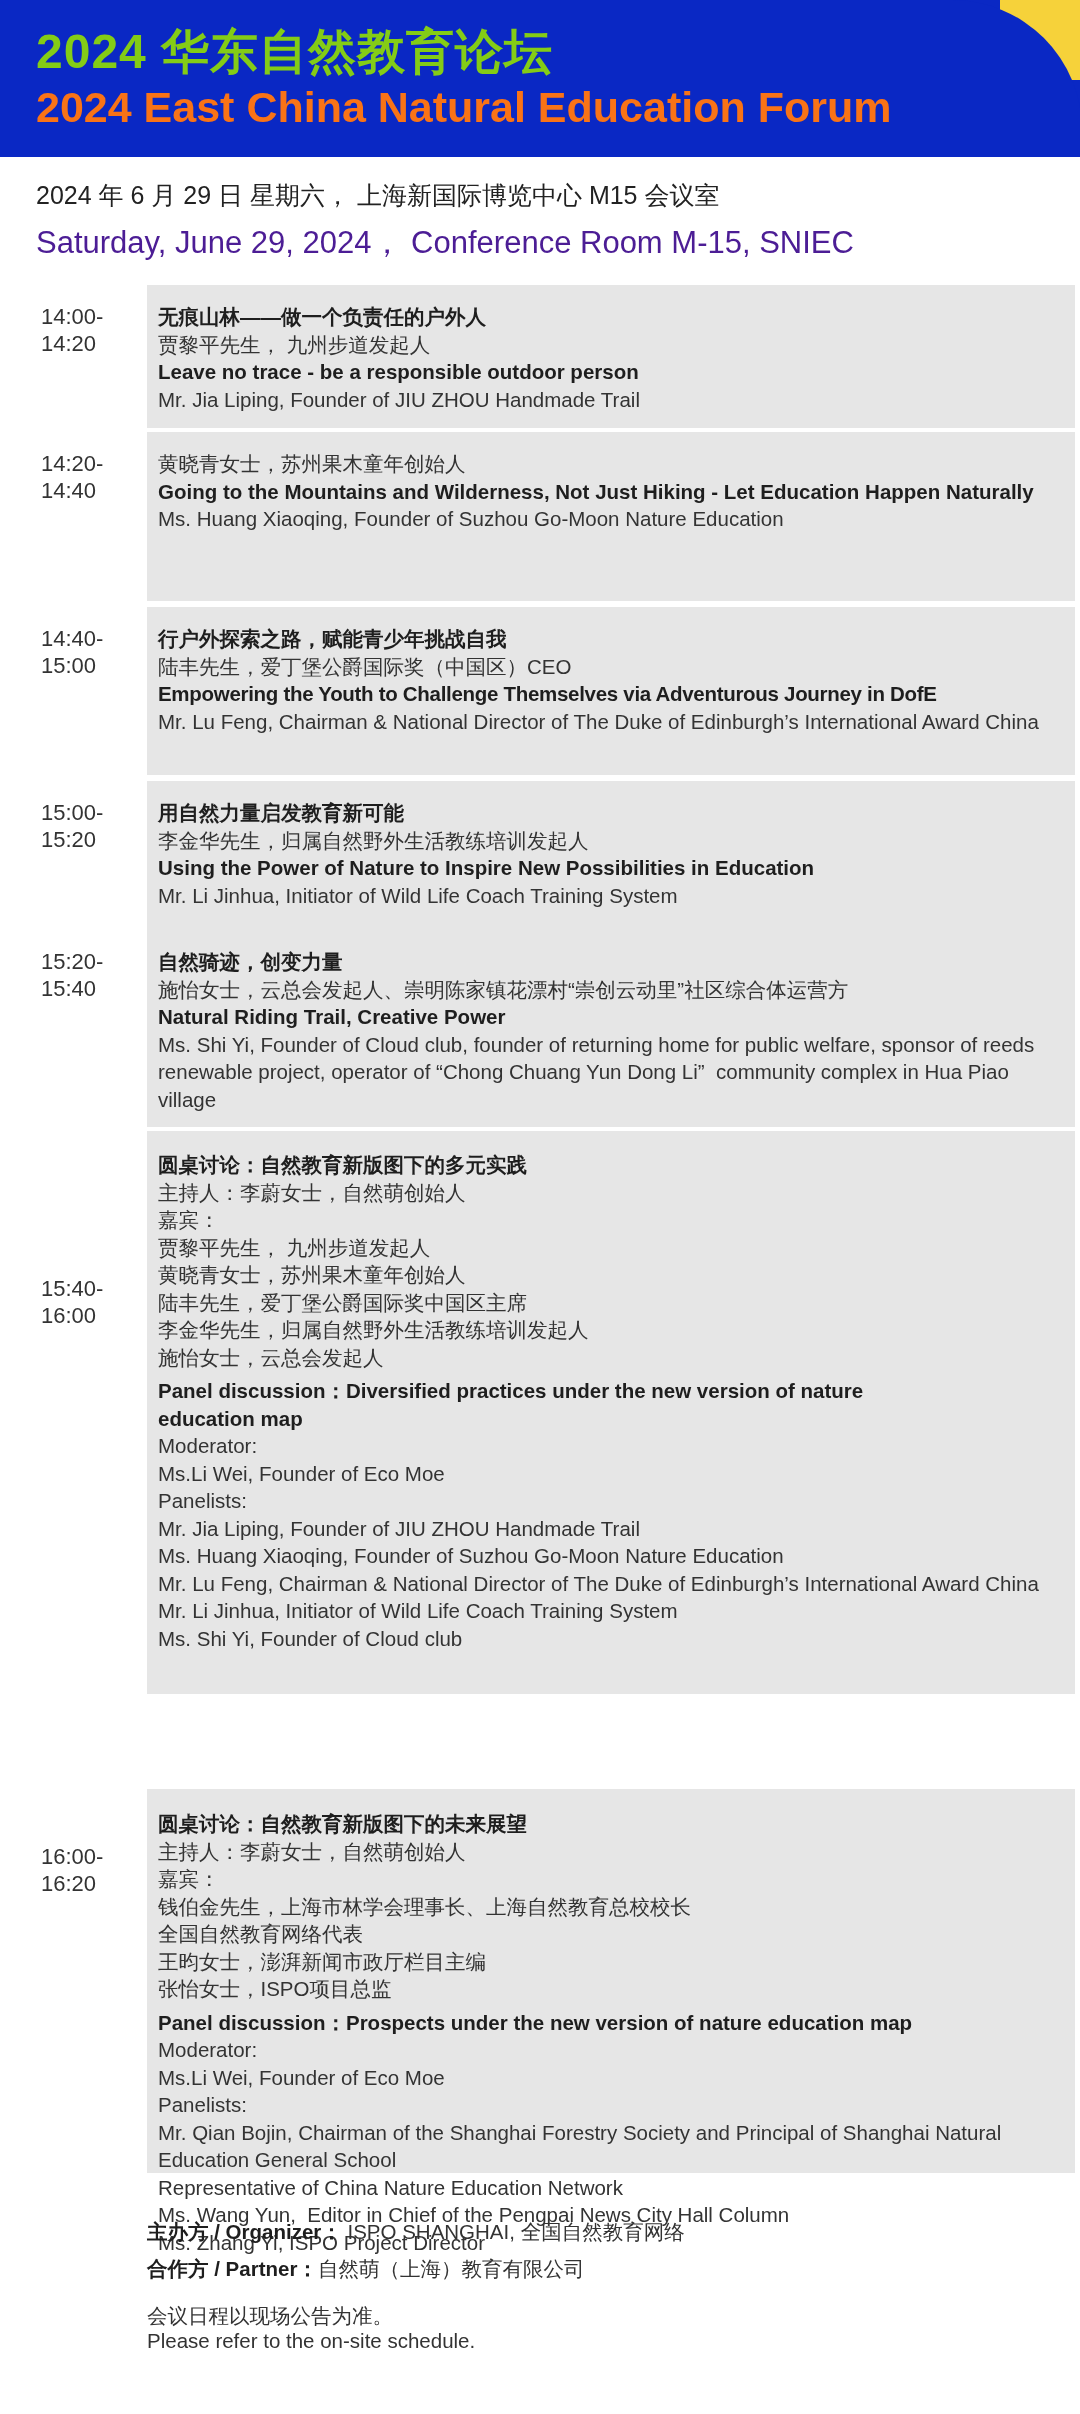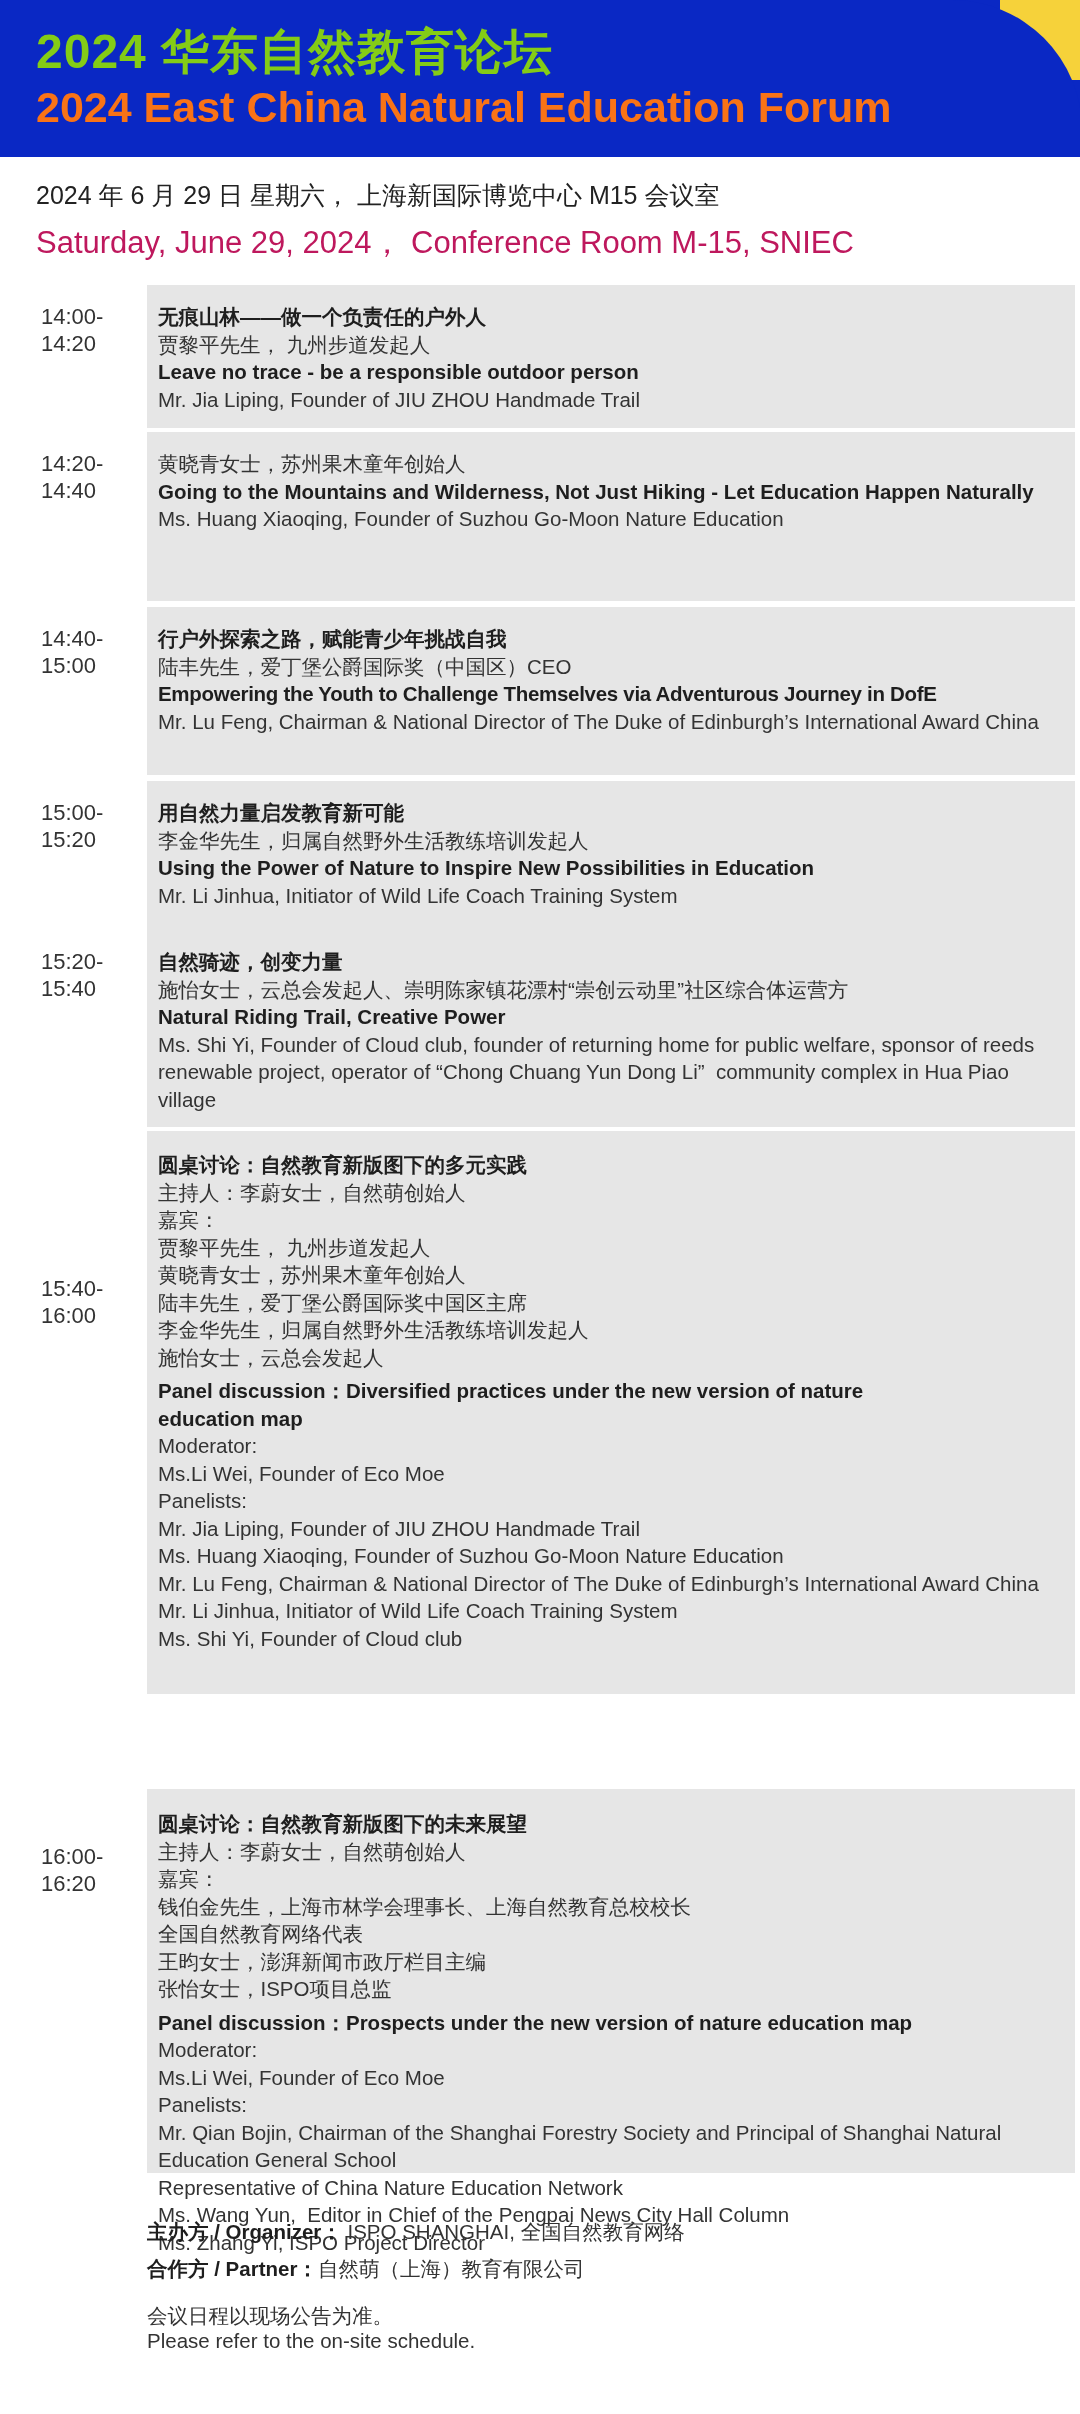--- a/index.html
+++ b/index.html
@@ -5,21 +5,21 @@
   html, body { margin:0; padding:0; }
   body { width:1080px; height:2414px; background:#ffffff; position:relative; overflow:hidden;
          font-family:"Liberation Sans","DejaVu Sans",sans-serif; color:#2b2b2b; }
   .header { position:absolute; left:0; top:0; width:1080px; height:157px; background:#0a28c4; overflow:hidden; }
   .corner-yellow { position:absolute; right:0; top:0; width:80px; height:80px; background:#f6d23a; }
   .corner-blue { position:absolute; right:-2px; top:0; width:160px; height:160px; background:#0a28c4;
                  border-top-right-radius:130px; }
   .title-cn { position:absolute; left:36px; top:20px; font-size:48px; font-weight:bold; color:#84cc16; letter-spacing:1px; }
   .title-en { position:absolute; left:36px; top:83px; font-size:43px; font-weight:bold; color:#f97316; }
   .meta-cn { position:absolute; left:36px; top:179px; font-size:25px; color:#222; }
-  .meta-en { position:absolute; left:36px; top:222px; font-size:31px; color:#be185d; }
+  .meta-en { position:absolute; left:36px; top:222px; font-size:31px; color:#4c1d95; }
   .block { position:absolute; left:147px; width:928px; background:#e6e6e6; }
   .time { position:absolute; left:41px; font-size:22px; line-height:27px; color:#333; }
   .lines { position:absolute; left:11px; right:8px; }
   .ln { font-size:20.5px; line-height:27.5px; color:#333; white-space:pre-wrap; }
   .ln.b { font-weight:bold; color:#1e1e1e; }
   .gap { height:6px; }
   .footer { position:absolute; left:147px; font-size:20.5px; color:#333; }
   .footer b { color:#1e1e1e; }
 </style>
 </head>

